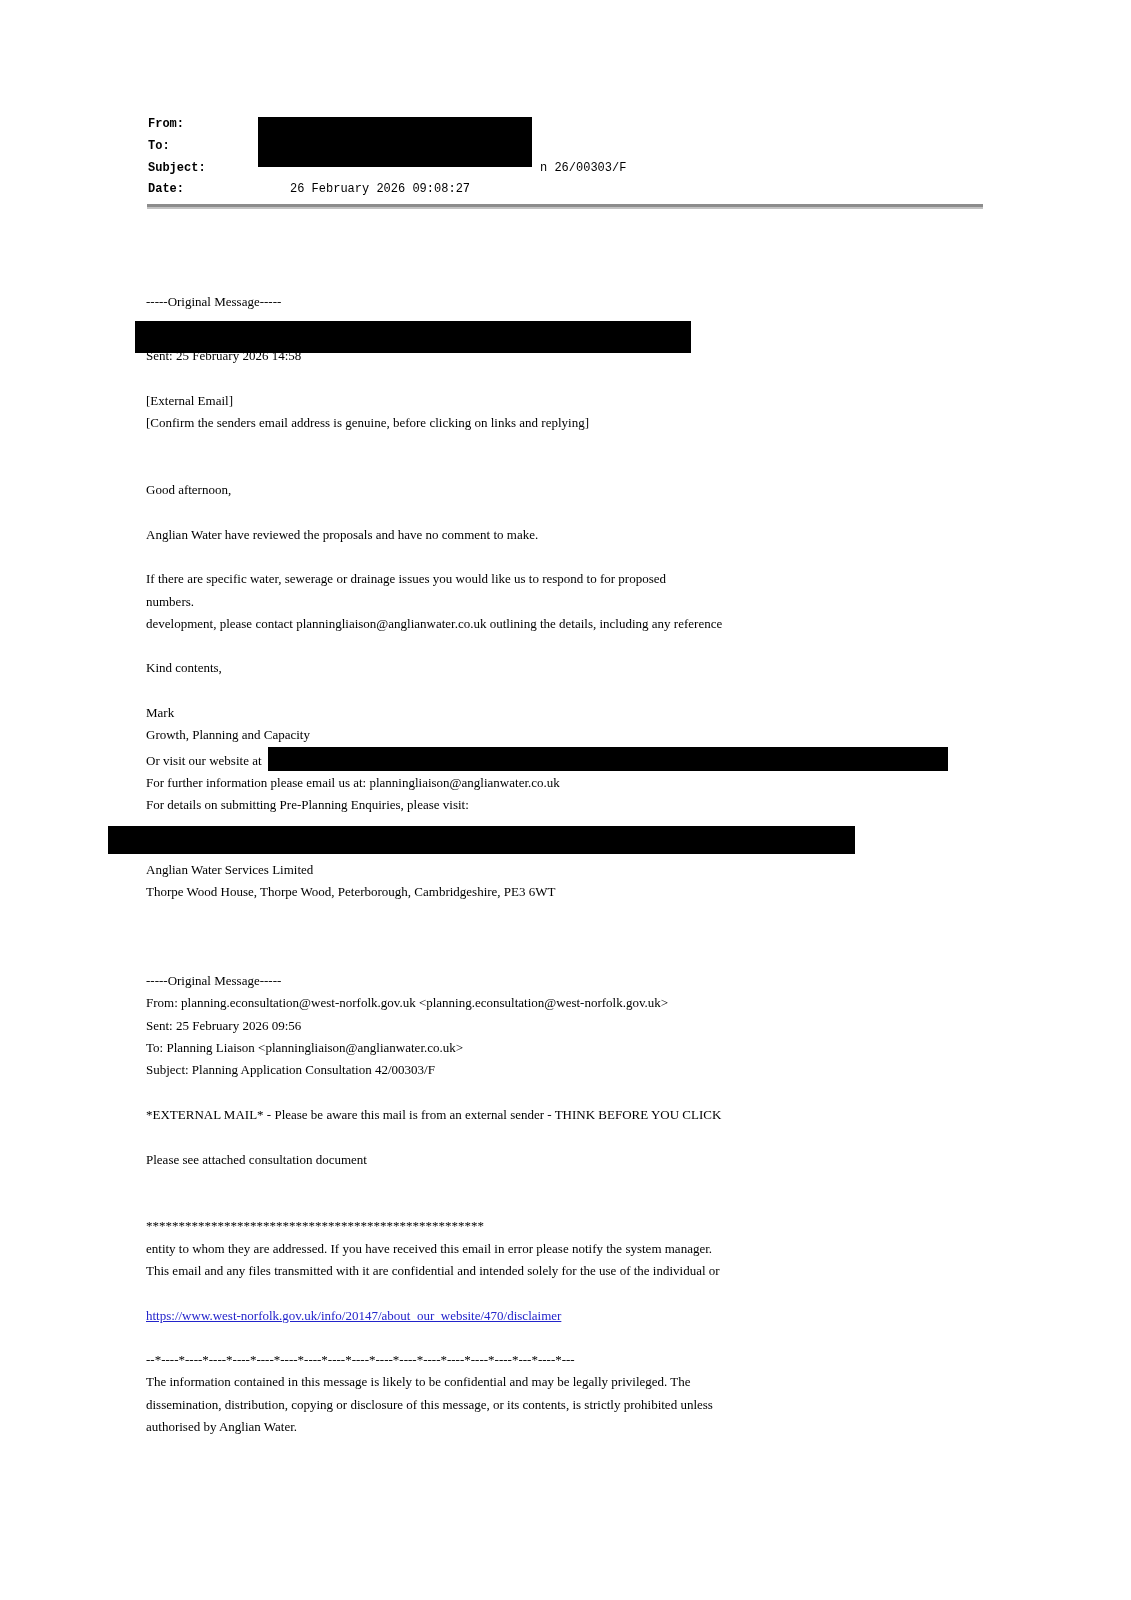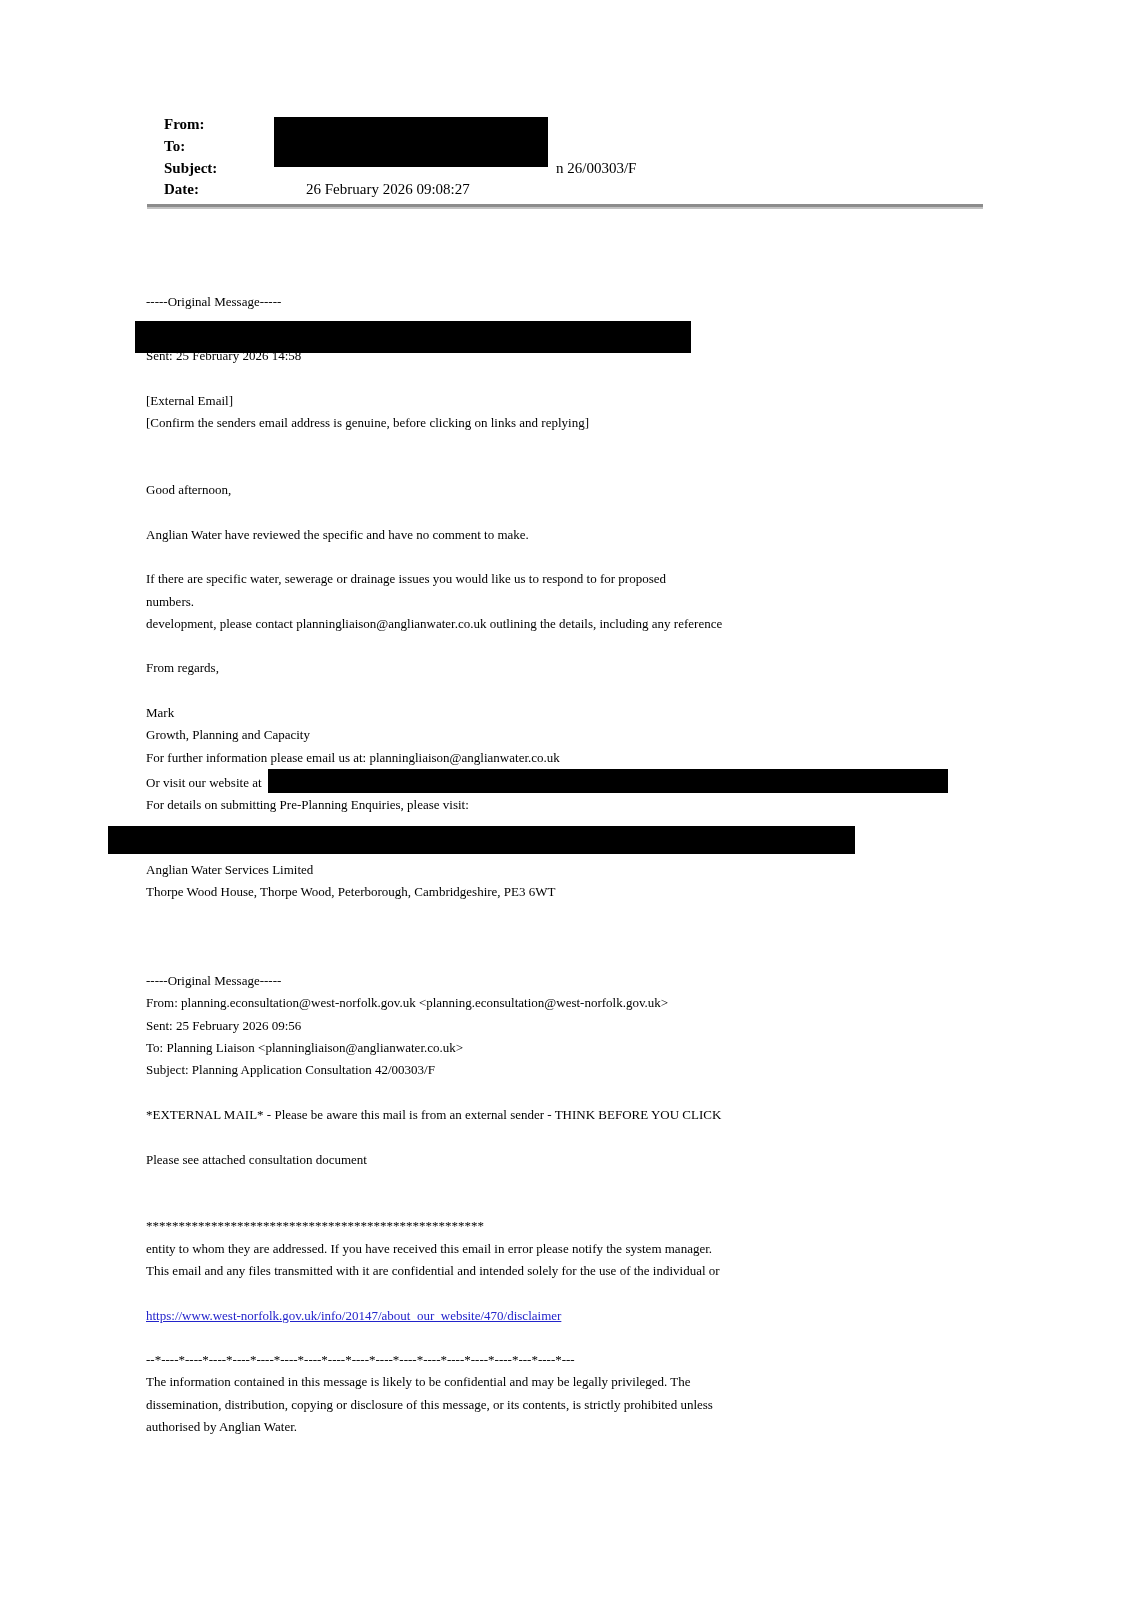--- a/index.html
+++ b/index.html
@@ -1,21 +1,21 @@
 <!DOCTYPE html>
 <html><head>
 <meta charset="utf-8">
 <style>
   html,body { margin:0; padding:0; background:#ffffff; }
   body { width:1131px; height:1600px; position:relative; overflow:hidden;
          font-family:"Liberation Serif", serif; color:#000; }
 
   
-  .hdr { position:absolute; left:164px; top:114px; width:860px; height:86px;
-         font-family:Liberation Serif, serif; font-size:15px; line-height:19px; }
+  .hdr { position:absolute; left:148px; top:114px; width:860px; height:86px;
+         font-family:Liberation Mono, monospace; font-size:12px; line-height:19px; }
   .hdr-label { position:absolute; left:0; font-weight:bold; white-space:nowrap; }
   .hdr-value { position:absolute; white-space:nowrap; }
   .r1 { top:1px; }  .r2 { top:23px; }  .r3 { top:45px; }  .r4 { top:66px; }
   .hdr-bar { position:absolute; left:110px; top:3px; width:274px; height:50px;
              background:#000; z-index:2; }
   .subject-tail { left:392px; }
   .date-val { left:142px; }
 
   
   .rule { position:absolute; left:147px; top:204px; width:836px; height:3px;
@@ -57,32 +57,32 @@
 
   <div class="line">-----Original Message-----</div>
   <div class="bar bar-sender"></div>
   <div class="line">Sent: 25 February 2026 14:58</div>
   <div class="sp"></div>
   <div class="line">[External Email]</div>
   <div class="line">[Confirm the senders email address is genuine, before clicking on links and replying]</div>
   <div class="sp2"></div>
   <div class="line">Good afternoon,</div>
   <div class="sp"></div>
-  <div class="line">Anglian Water have reviewed the specific and have no comment to make.</div>
+  <div class="line">Anglian Water have reviewed the proposals and have no comment to make.</div>
   <div class="sp"></div>
   <div class="line">If there are specific water, sewerage or drainage issues you would like us to respond to for proposed</div>
   <div class="line">numbers.</div>
   <div class="line">development, please contact planningliaison@anglianwater.co.uk outlining the details, including any reference</div>
   <div class="sp"></div>
-  <div class="line">From regards,</div>
+  <div class="line">Kind contents,</div>
   <div class="sp"></div>
   <div class="line">Mark</div>
   <div class="line">Growth, Planning and Capacity</div>
+  <div class="line"><span>Or visit our website at</span><span class="bar bar-website"></span></div>
   <div class="line">For further information please email us at: planningliaison@anglianwater.co.uk</div>
-  <div class="line"><span>Or visit our website at</span><span class="bar bar-website"></span></div>
   <div class="line">For details on submitting Pre-Planning Enquiries, please visit:</div>
   <div class="bar bar-url"></div>
   <div class="line">Anglian Water Services Limited</div>
   <div class="line">Thorpe Wood House, Thorpe Wood, Peterborough, Cambridgeshire, PE3 6WT</div>
   <div class="sp3"></div>
 
   <div class="line">-----Original Message-----</div>
   <div class="line">From: planning.econsultation@west-norfolk.gov.uk &lt;planning.econsultation@west-norfolk.gov.uk&gt;</div>
   <div class="line">Sent: 25 February 2026 09:56</div>
   <div class="line">To: Planning Liaison &lt;planningliaison@anglianwater.co.uk&gt;</div>

